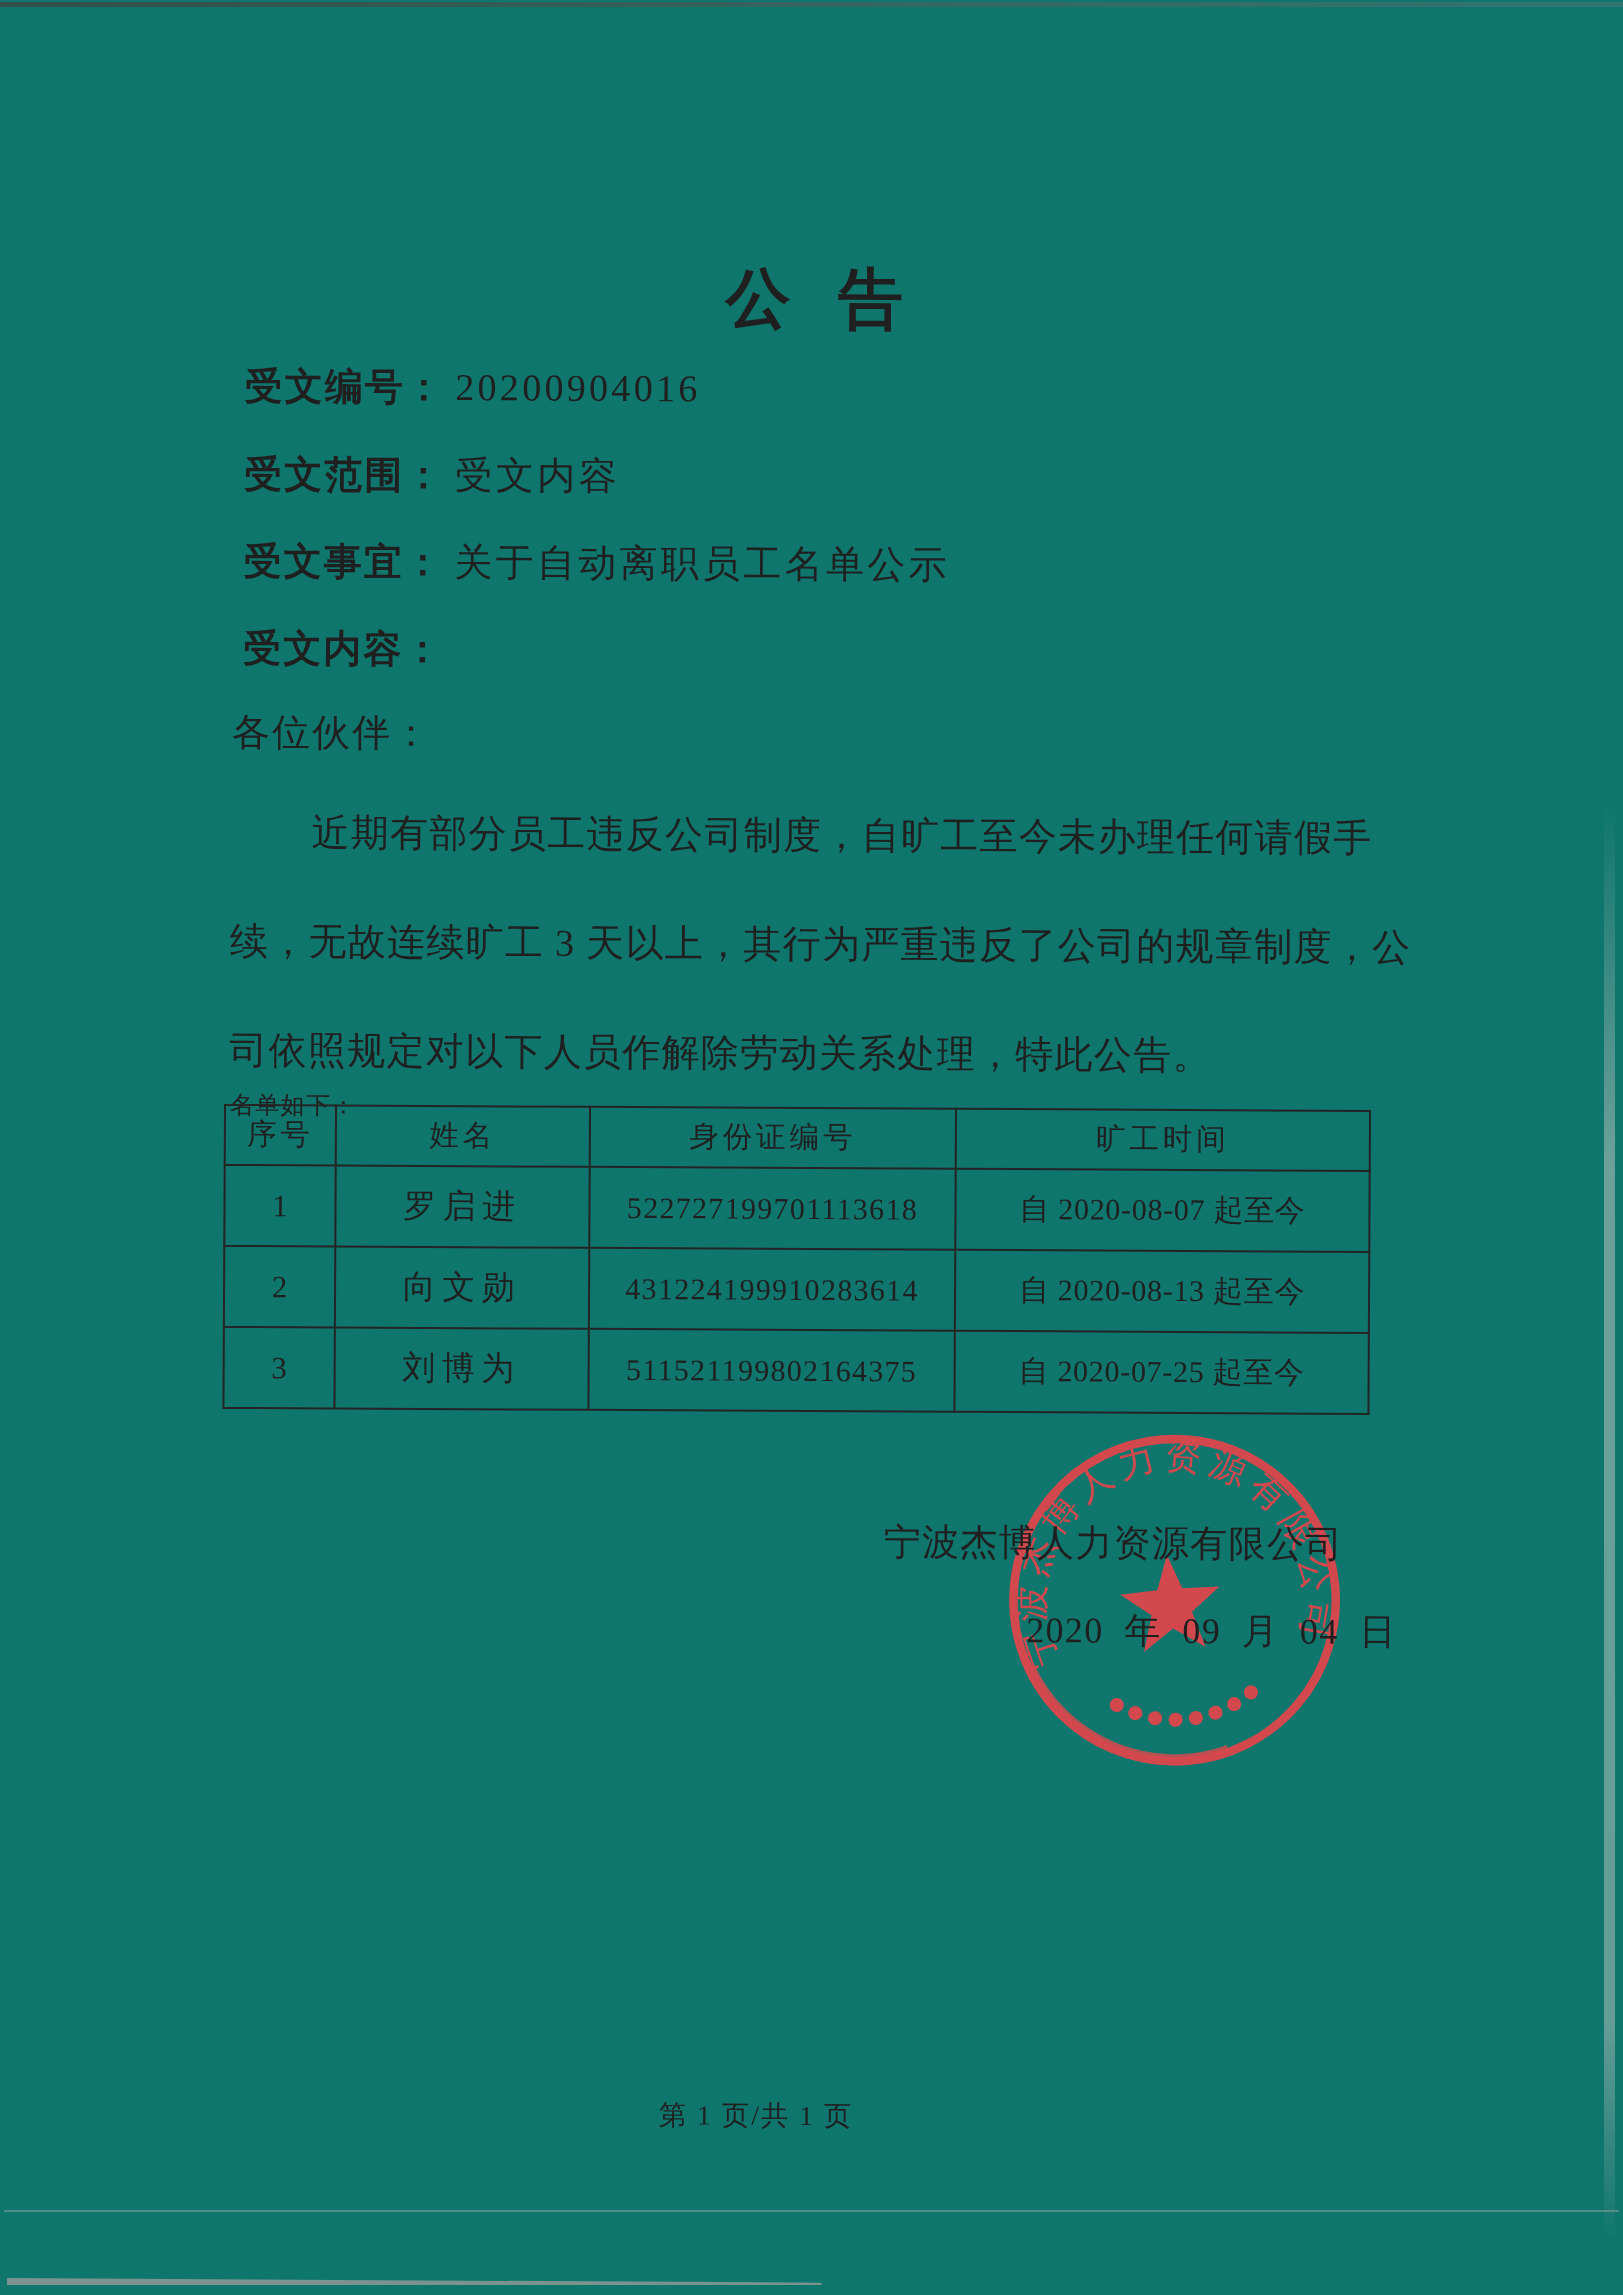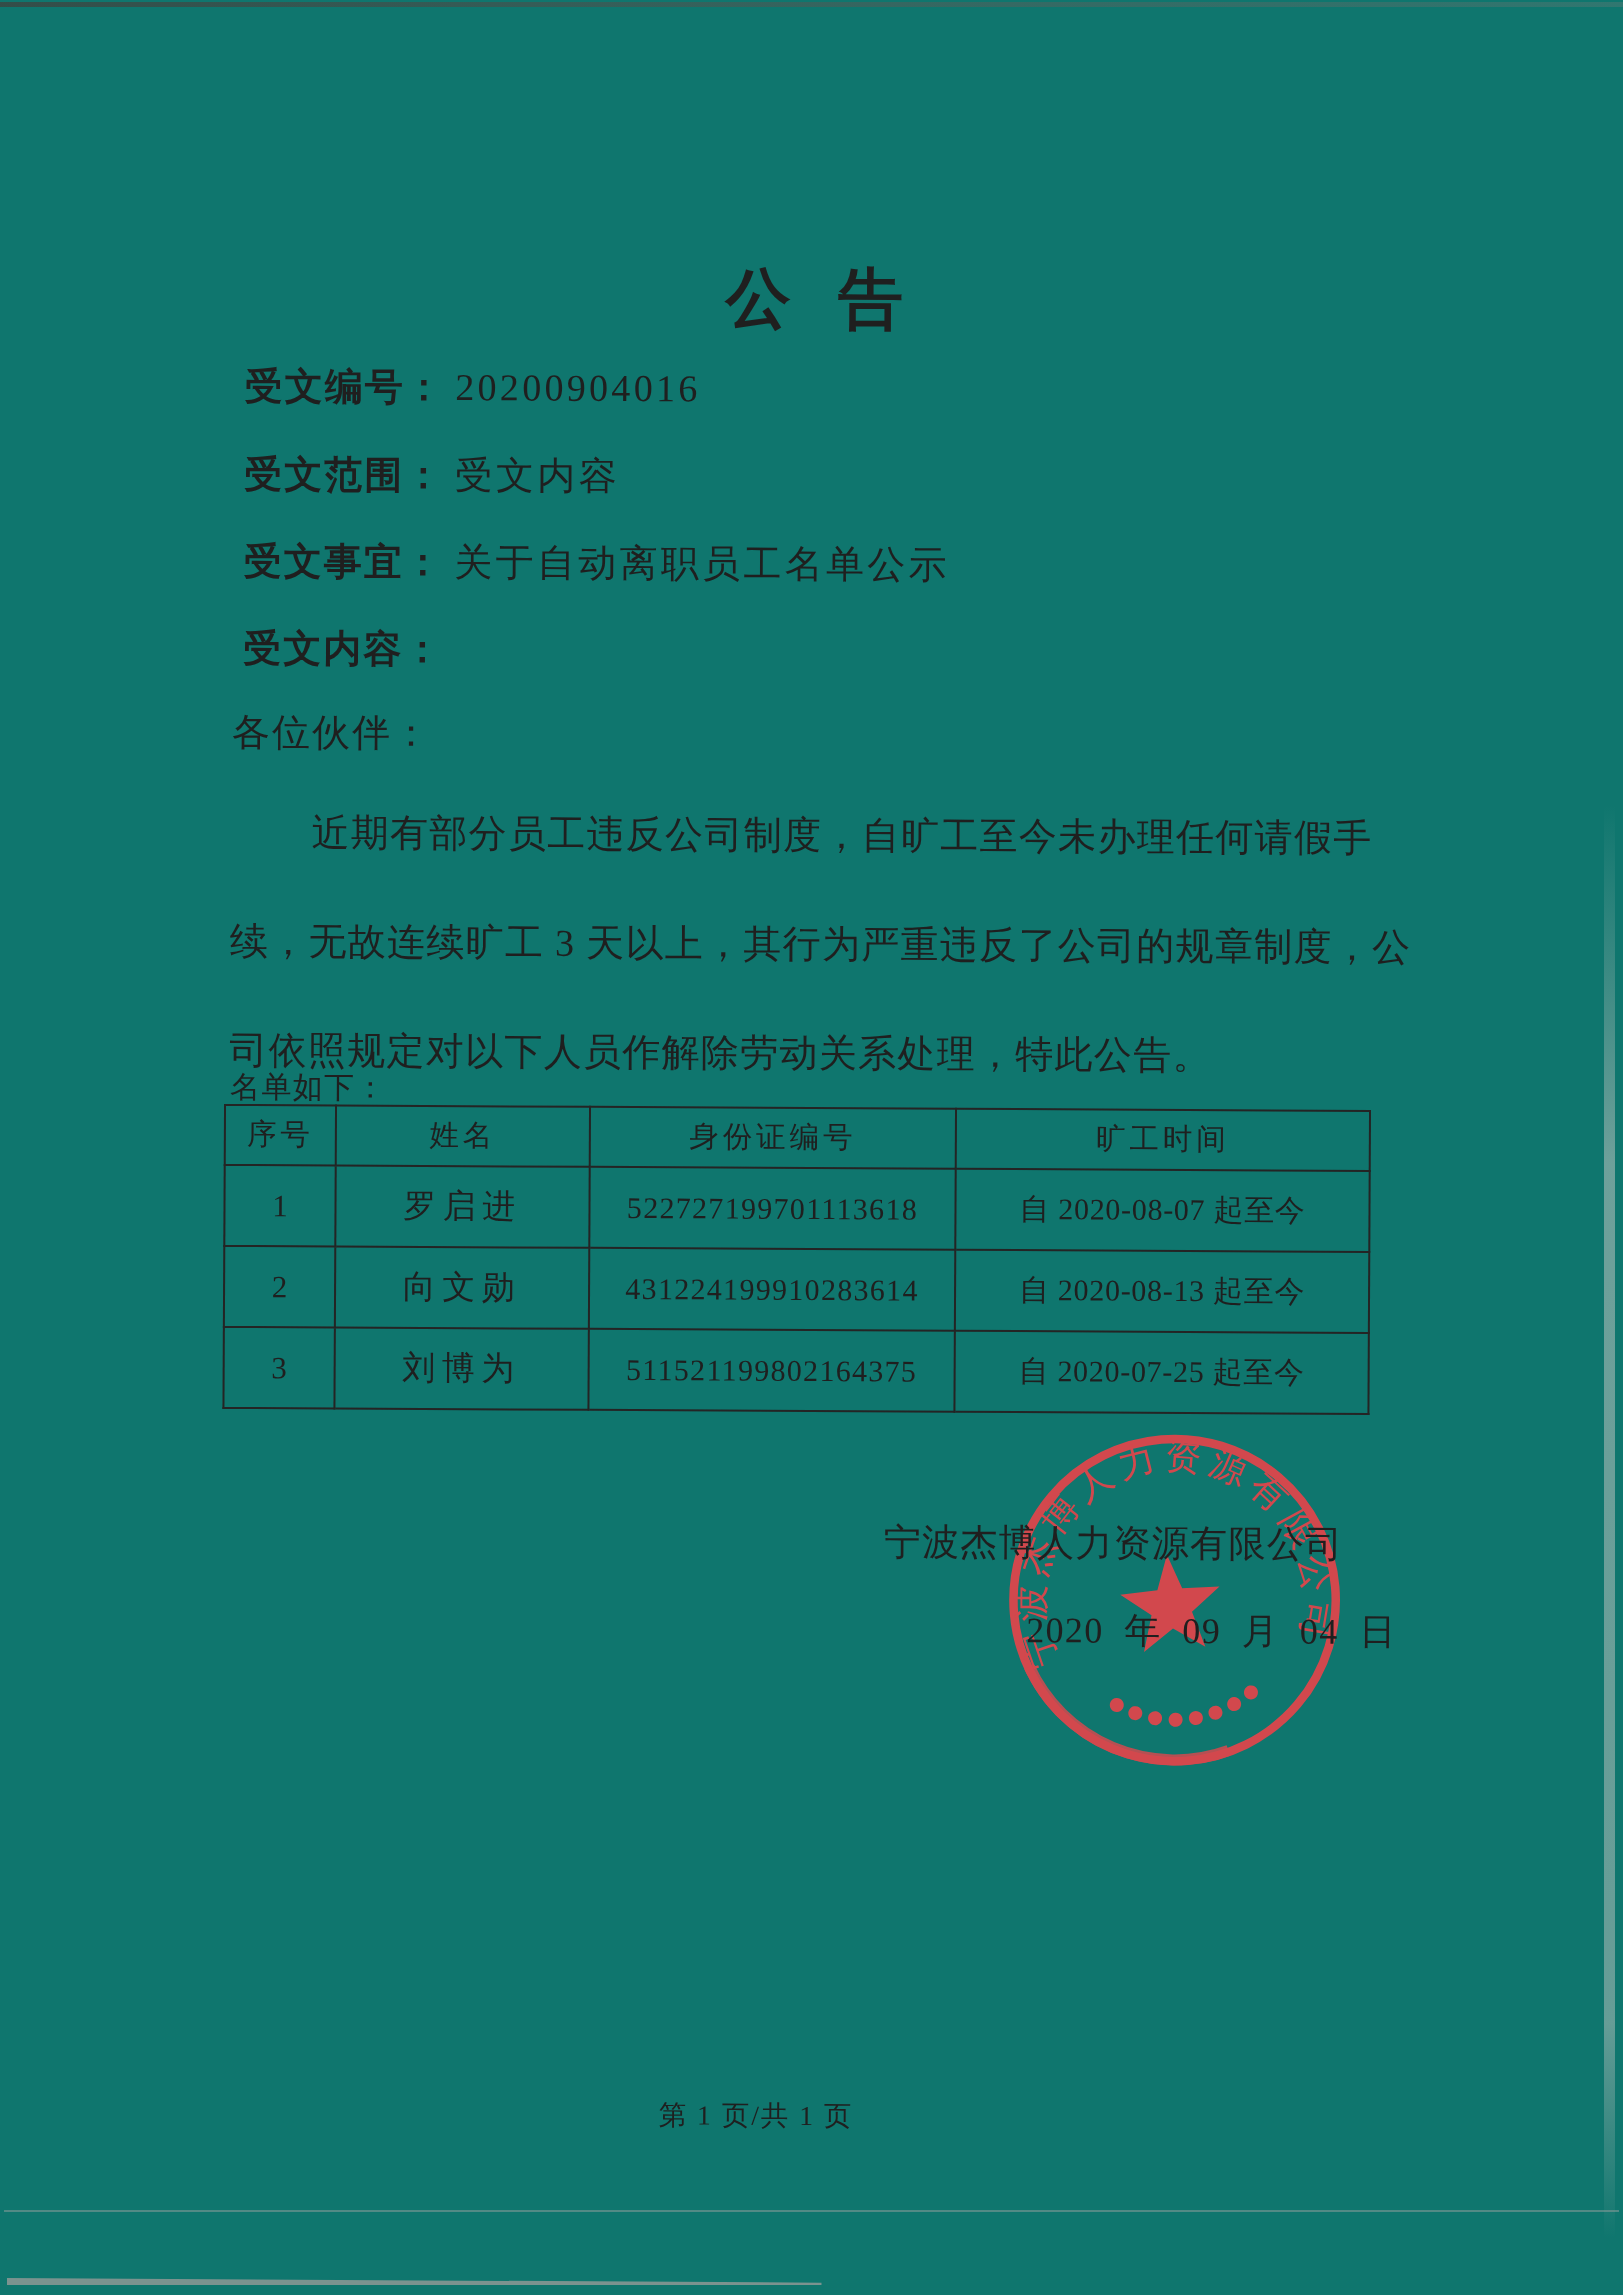--- a/index.html
+++ b/index.html
@@ -23,21 +23,21 @@
   .field .val{margin-left:10.5px; letter-spacing:3.3px;}
   .f1{top:364px;} .f2{top:452px;} .f3{top:539px;} .f4{top:626px;}
 
   .salutation{position:absolute; left:230px; top:710px; font-size:38px; letter-spacing:2px;}
 
   .body-line{position:absolute; font-size:38px; letter-spacing:1.3px; white-space:nowrap;}
   .bl1{left:310px; top:810px;}
   .bl2{left:229px; top:919px;}
   .bl3{left:229px; top:1028px;}
 
-  .list-intro{position:absolute; left:230px; top:1070px; font-size:30px; letter-spacing:1.3px;}
+  .list-intro{position:absolute; left:230px; top:1092px; font-size:24px; letter-spacing:1.3px;}
 
   table.roster{
     position:absolute; left:224px; top:1107px; width:1144px;
     border-collapse:collapse; table-layout:fixed;
   }
   .roster th,.roster td{
     border:2.6px solid #242424; text-align:center; vertical-align:middle;
     font-weight:400; padding:0; overflow:hidden;
   }
   .roster th{height:58px; font-size:29.5px; letter-spacing:3.9px;}

